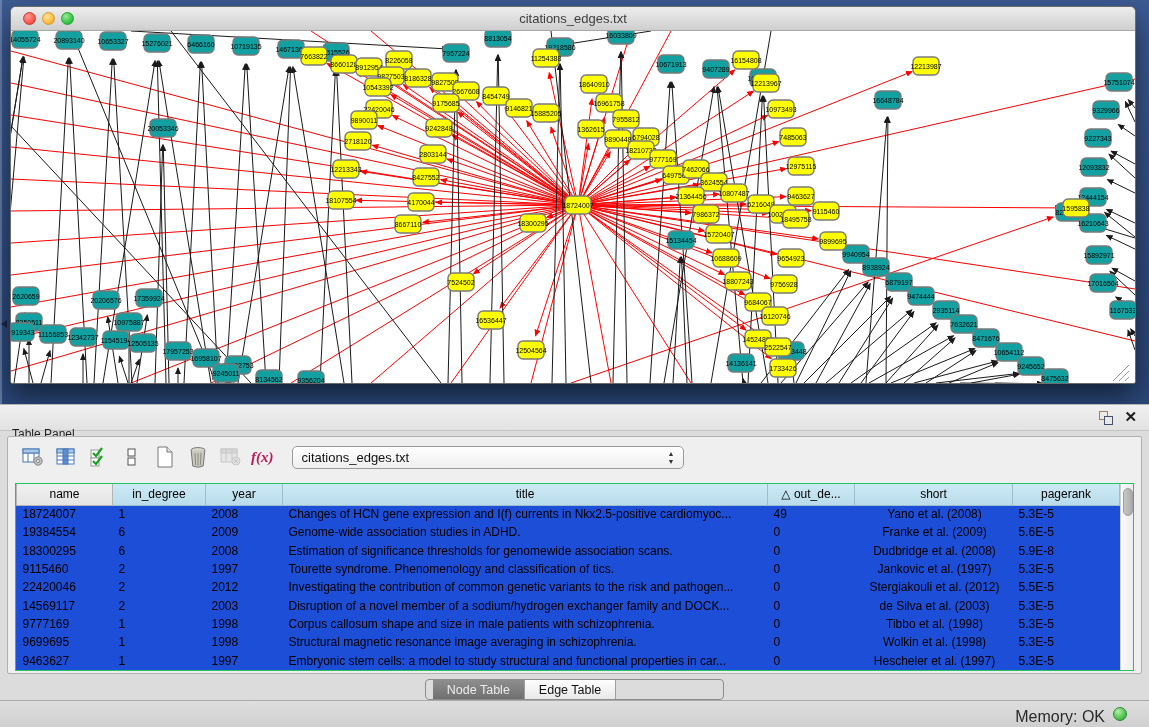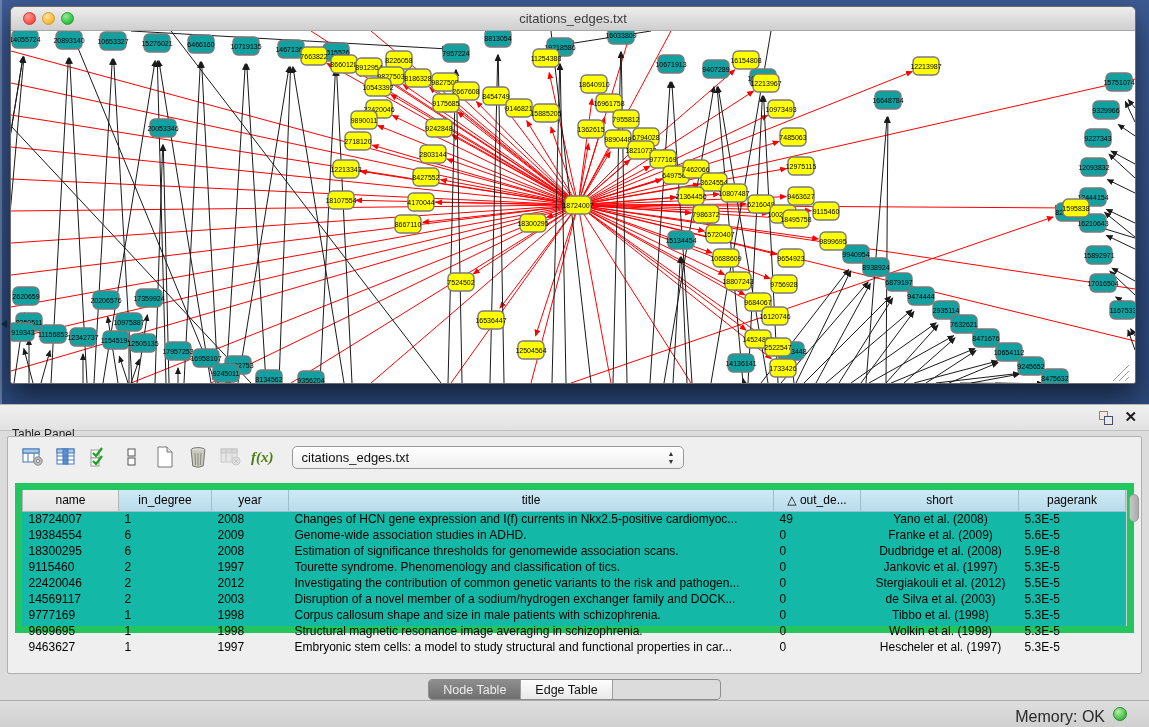--- a/index.html
+++ b/index.html
@@ -40,41 +40,41 @@
   .tp-float .sq1 { position:absolute; left:0; top:0; width:9px; height:9px; border:1px solid #9a8452; }
   .tp-float .sq2 { position:absolute; right:0; bottom:0; width:9px; height:9px; border:1px solid #44506b; background:#e9e9e9; }
   .tp-close { position:absolute; right:12px; top:4px; font-size:15px; font-weight:bold; color:#1c1c1c; line-height:16px; }
 
   .tp-content { position:absolute; left:7px; right:7px; top:31px; height:238px;
     background:#efefef; border:1px solid #b0b0b0; border-radius:2px; }
 
   .toolbar { position:relative; height:40px; display:flex; align-items:center; padding-left:12px; }
   .tool { width:26px; height:26px; display:flex; align-items:center; justify-content:center; margin-right:7px; }
   .tool svg { display:block; }
-  .fx { font-family:"Liberation Serif", serif; font-style:italic; font-weight:bold; font-size:15px; color:#4d7c0f; margin-right:10px;}
+  .fx { font-family:"Liberation Serif", serif; font-style:italic; font-weight:bold; font-size:15px; color:#be185d; margin-right:10px;}
   .combo { position:relative; width:392px; height:23px; margin-left:8px;
     background:linear-gradient(180deg,#ffffff,#efefef); border:1px solid #9a9a9a; border-radius:5px;
     font-size:13px; color:#111; padding:3px 0 0 9px; }
   .combo-arrows { position:absolute; right:8px; top:3px; font-size:7px; color:#333; line-height:8px; text-align:center;}
 
-  .tablebox { position:absolute; left:7px; top:46px; width:1119px; height:150px;
-    background:#14b8a6; border:7px solid #22c55e; display:flex; }
+  .tablebox { position:absolute; left:7px; top:46px; width:1119px; height:188px;
+    background:#1d4ed8; border:1px solid #22c55e; display:flex; }
   table.datatable { border-collapse:collapse; table-layout:fixed; width:1103px; font-size:12px; color:#000; }
   table.datatable th { height:21px; font-weight:normal; text-align:center;
     background:linear-gradient(180deg,#cde9f5,#b9dcea); border:1px solid #9dbecd; border-top:none; overflow:hidden; white-space:nowrap;}
   table.datatable th.gray { background:linear-gradient(180deg,#f0f0f0,#e4e4e4); border-color:#b5b5b5; }
   table.datatable td { height:16px; padding:0 4px 0 6px; white-space:nowrap; overflow:hidden; }
   table.datatable td.center { text-align:center; }
   .vscroll { width:15px; background:linear-gradient(90deg,#fbfbfb,#ededed); border-left:1px solid #cfcfcf; position:relative;}
   .vthumb { position:absolute; left:2px; top:4px; width:10px; height:28px; border-radius:5px;
     background:linear-gradient(90deg,#c7c7c7,#ababab); border:1px solid #9d9d9d; }
 
   .tabs-row { position:absolute; left:0; right:0; top:242px; display:flex; justify-content:center; }
   .seg { display:flex; border:1px solid #8d8d8d; border-radius:4px; overflow:hidden; height:21px;
-    box-shadow:0 1px 0 rgba(255,255,255,.7); }
+    box-shadow:0 1px 0 rgba(255,255,255,.7);padding-left:7px; }
   .seg .tab { padding:3px 14px 0 14px; font-size:12.5px; background:linear-gradient(180deg,#fdfdfd,#e9e9e9);
     color:#111; border-right:1px solid #9e9e9e; }
   .seg .tab:last-child { border-right:none;margin-top:38px; }
   .seg .tab.active { background:linear-gradient(180deg,#8e8e8e,#6f6f6f); color:#ececec; }
 
   
   .statusbar { position:absolute; left:0; bottom:0; width:1149px; height:27px;
     background:linear-gradient(180deg,#dedede,#cfcfcf); border-top:1px solid #aaaaaa; }
   .mem-label { position:absolute; right:44px; top:7px; font-size:16px; color:#2a2a2a; }
   .mem-dot { position:absolute; right:22px; top:6px; width:14px; height:14px; border-radius:50%;

